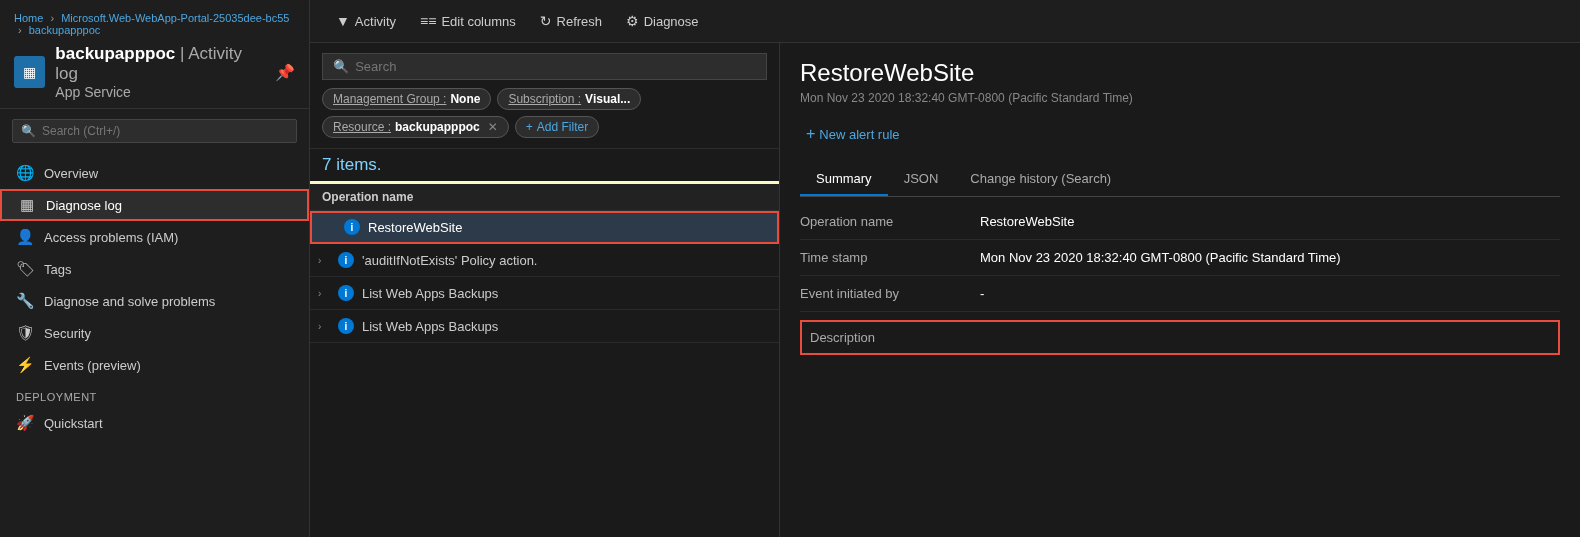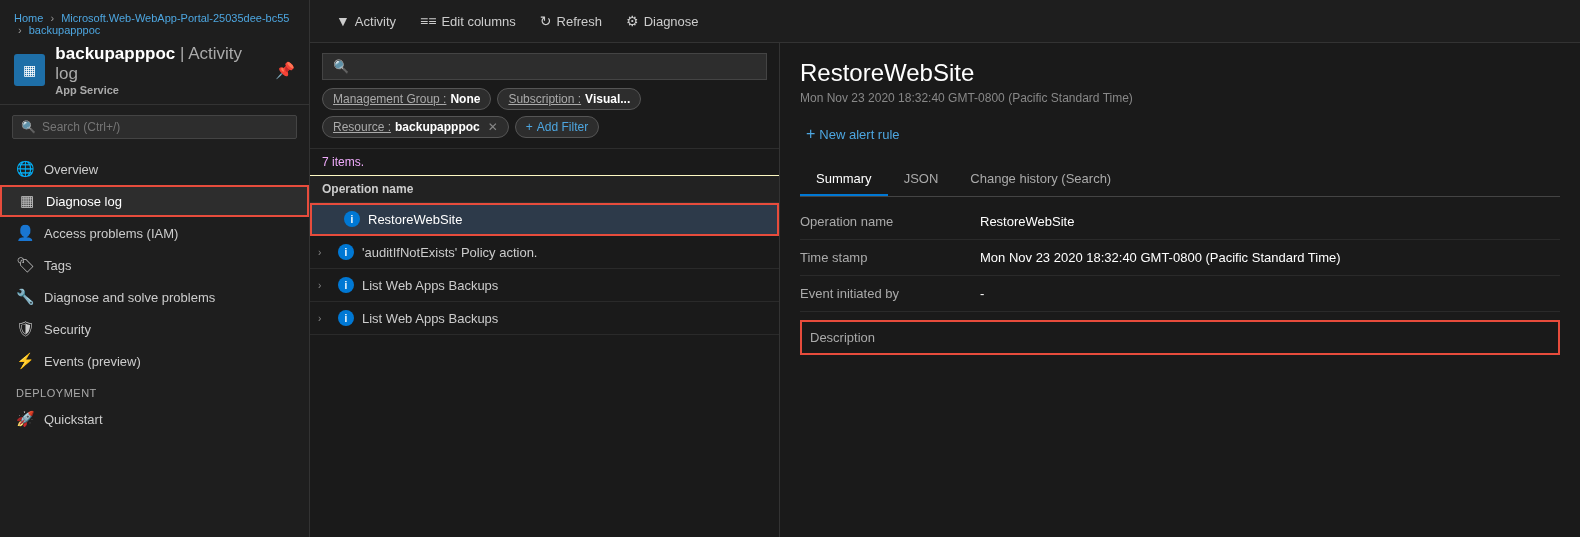--- a/index.html
+++ b/index.html
@@ -48,23 +48,22 @@
       border-radius: 3px;
       display: flex; align-items: center; justify-content: center;
       color: white; font-size: 14px;
     }
     .resource-name {
       font-size: 17px;
       font-weight: 600;
       color: #ffffff;
     }
     .resource-subtitle {
-      font-size: 11px;
+      font-size: 14px;
       color: #aaa;
-      font-weight: bold;
     }
     .pin-icon {
       margin-left: auto;
       color: #888;
       font-size: 16px;
       cursor: pointer;
     }
 
     .search-box {
       margin: 10px 12px;
@@ -212,23 +211,23 @@
       font-size: 12px;
       color: #4da6e0;
       cursor: pointer;
       display: flex;
       align-items: center;
       gap: 4px;
     }
 
     .items-count {
       padding: 6px 12px;
-      font-size: 12px;
-      color: #f0abfc;
-      border-bottom: 1px solid #fef9c3;
+      font-size: 17px;
+      color: #7dd3fc;
+      border-bottom: 3px solid #fef9c3;
     }
 
     .list-header {
       padding: 6px 12px;
       font-weight: 700;
       font-size: 12px;
       color: #ccc;
       border-bottom: 1px solid #2d2d2d;
       background: #222;
     }
@@ -438,20 +437,21 @@
       <span>Diagnose</span>
     </div>
   </div>
 
   <div class="content-area">
 
     <div class="list-panel">
       <div class="filter-bar">
         <div class="search-field">
           <span>🔍</span>
+          <input type="text" placeholder="Search" style="">
         </div>
         <div class="filter-tags">
           <div class="filter-tag">
             <span class="tag-key">Management Group :</span>
             <span class="tag-val">None</span>
           </div>
           <div class="filter-tag">
             <span class="tag-key">Subscription :</span>
             <span class="tag-val">Visual...</span>
           </div>

